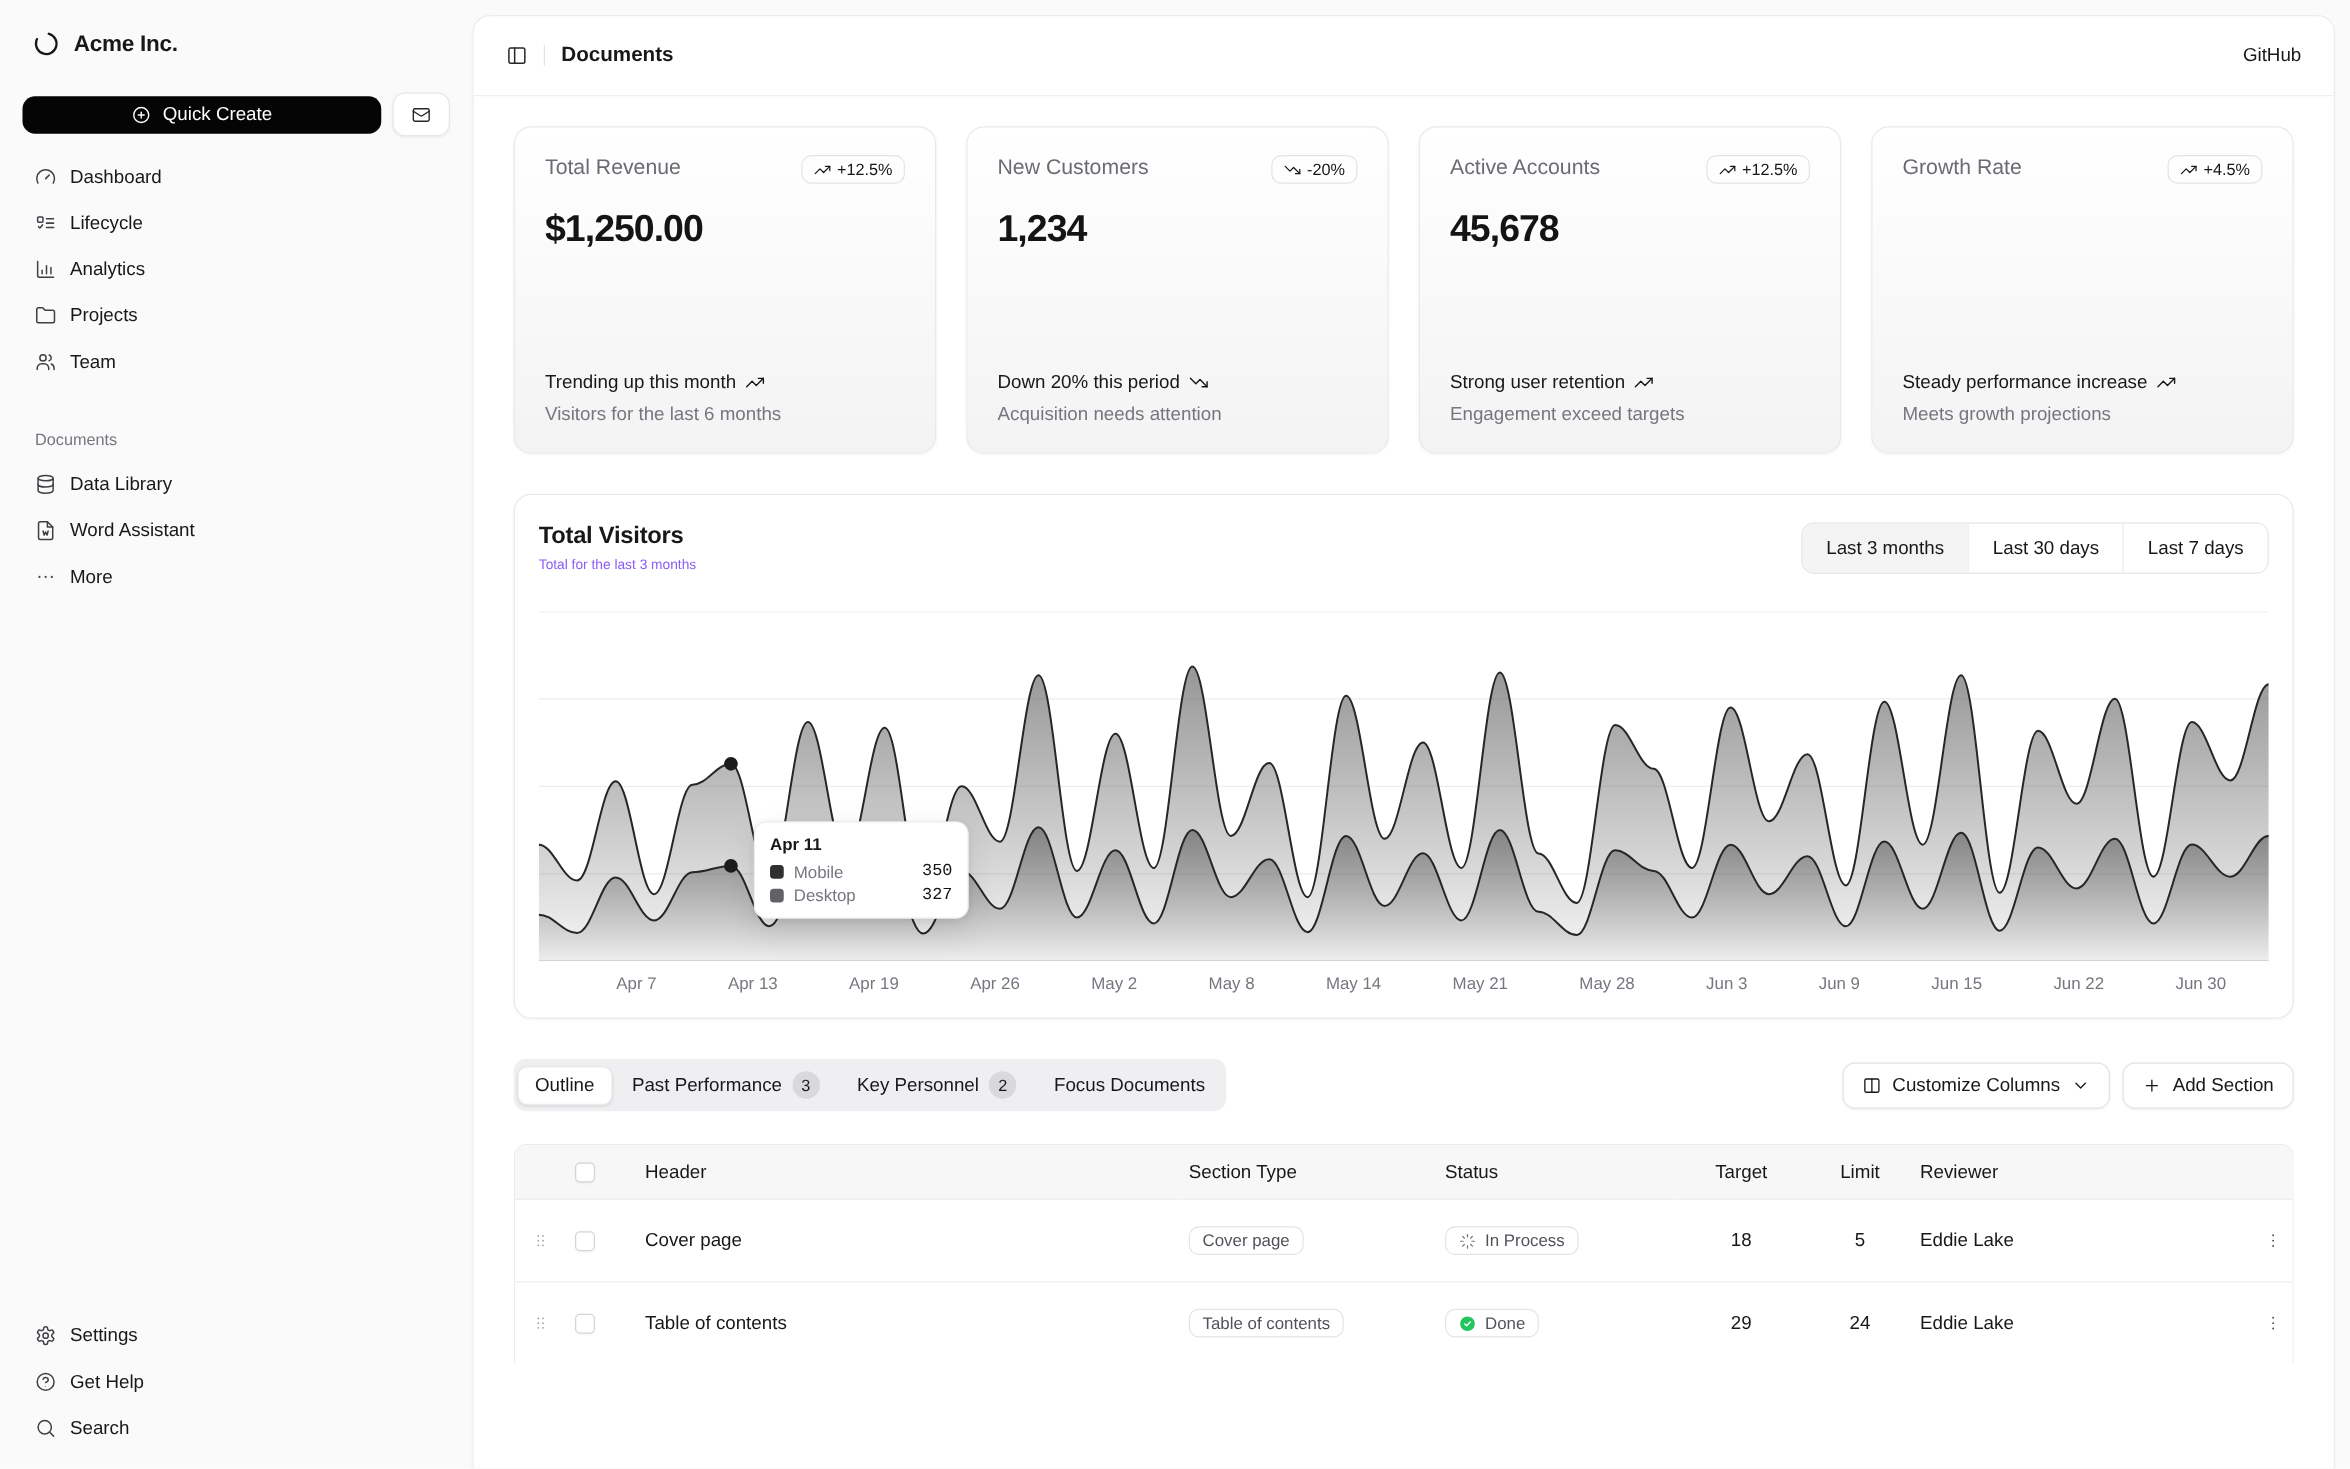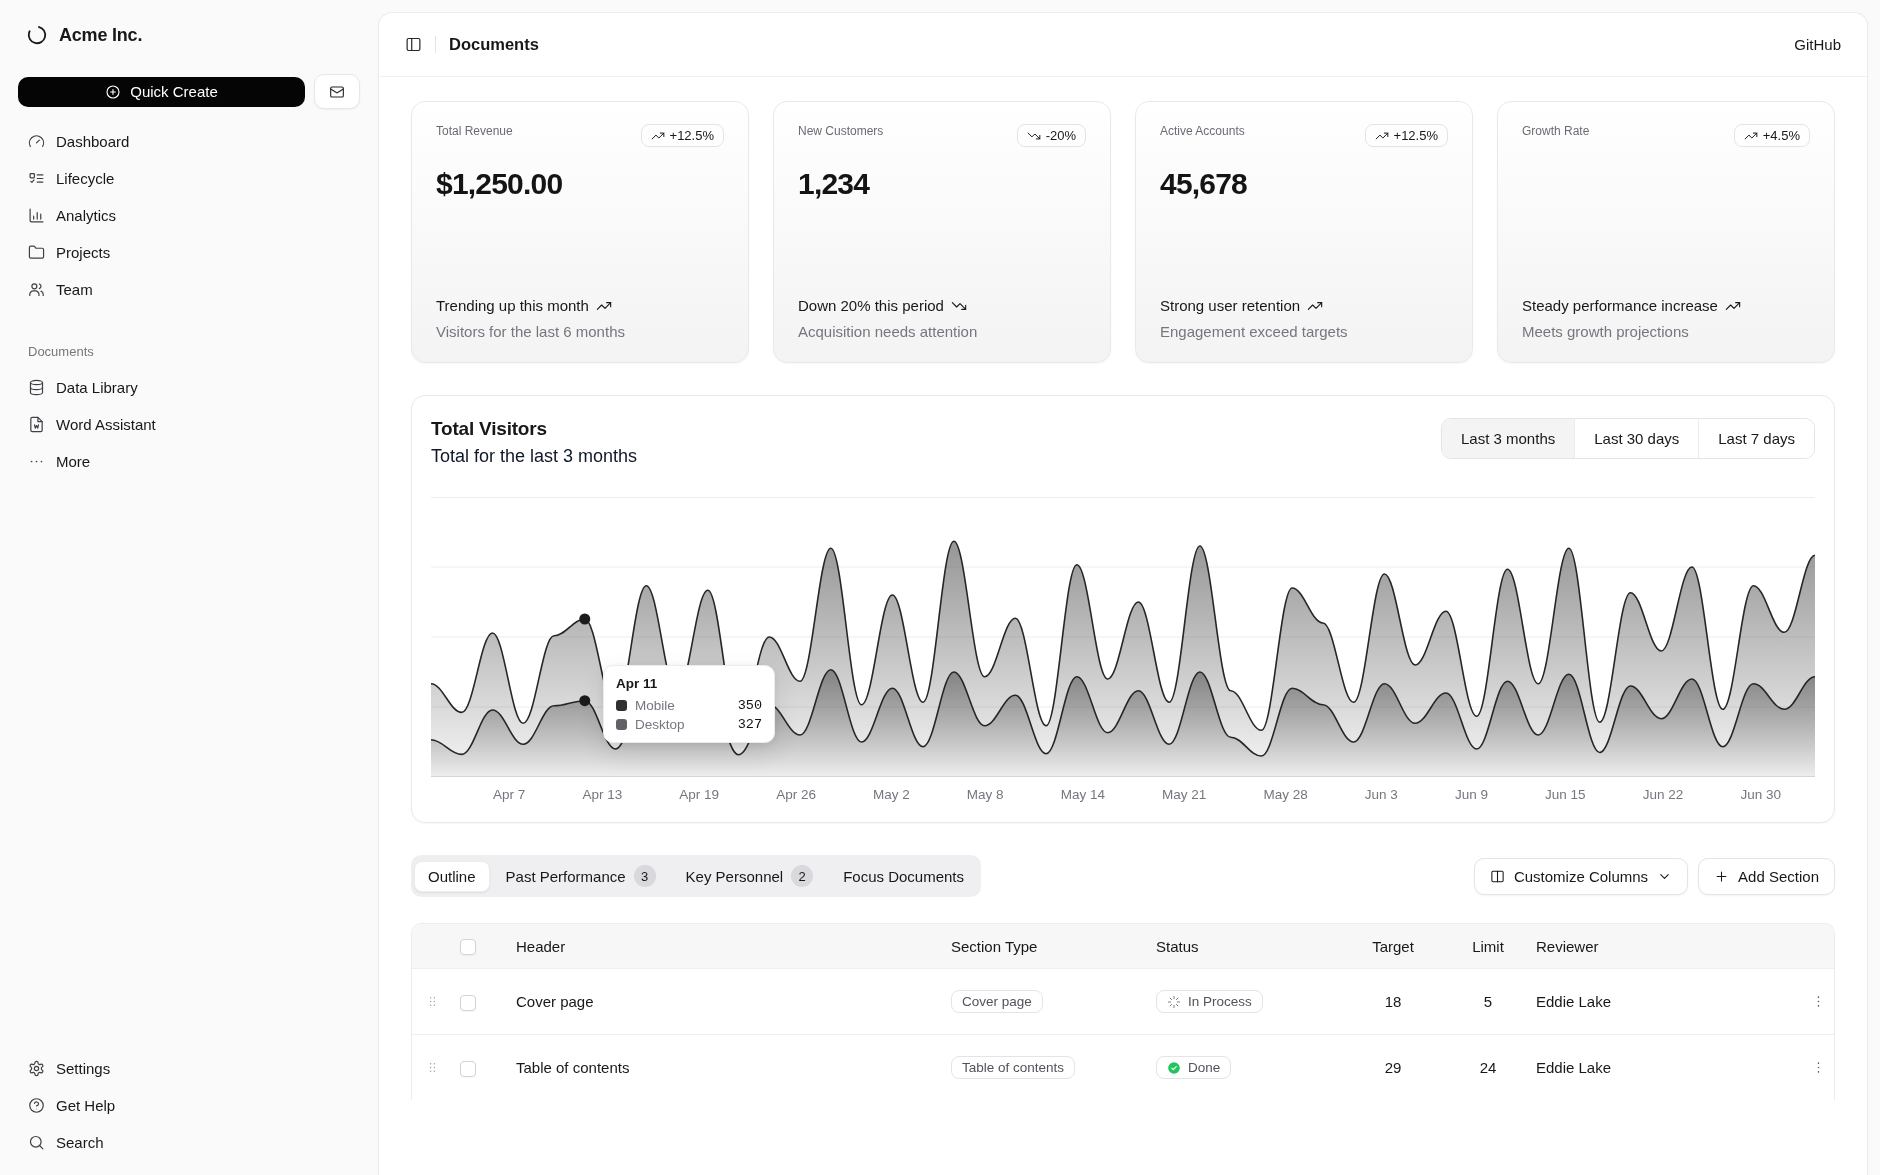--- a/index.html
+++ b/index.html
@@ -36,34 +36,34 @@
   .panel-btn{color:#27272a;cursor:pointer;display:flex}
   .vsep{width:1px;height:17px;background:#e4e4e7}
   .page-title{font-size:16.5px;font-weight:600}
   .gh-link{margin-left:auto;font-size:15px;font-weight:500;cursor:pointer}
   .content{padding:24px 32px 0;flex:1;overflow:hidden}
 
   
   .stats{display:grid;grid-template-columns:repeat(4,1fr);gap:24px}
   .stat-card{border:1px solid #e9e9eb;border-radius:14px;padding:22px 24px;min-height:262px;display:flex;flex-direction:column;background:linear-gradient(to top,rgba(23,23,23,.05),#ffffff);box-shadow:0 1px 2px rgba(0,0,0,.04)}
   .stat-top{display:flex;justify-content:space-between;align-items:flex-start;gap:8px}
-  .stat-label{font-size:12px;color:#6b6b74}
+  .stat-label{font-size:17px;color:#6b6b74}
   .stat-badge{display:flex;align-items:center;gap:5px;border:1px solid #e4e4e7;border-radius:8px;padding:3px 9px;font-size:13px;color:#18181b;background:rgba(255,255,255,.4);white-space:nowrap}
   .stat-badge svg{width:14px;height:14px}
   .stat-value{margin-top:20px;font-size:30px;font-weight:700;letter-spacing:-.8px;color:#141414}
   .stat-footer{margin-top:auto}
   .sf-1{display:flex;align-items:flex-start;gap:7px;font-size:15px;font-weight:500;color:#18181b;line-height:1.45}
   .sf-1 svg{width:16px;height:16px;margin-top:3px}
   .sf-2{margin-top:6px;font-size:15px;color:#76767f}
 
   
   .chart-card{margin-top:32px;border:1px solid #e9e9eb;border-radius:14px;padding:22px 19px 20px;box-shadow:0 1px 2px rgba(0,0,0,.04)}
   .chart-head{display:flex;justify-content:space-between;align-items:flex-start}
   .chart-title{font-size:19px;font-weight:700;letter-spacing:-.2px}
-  .chart-sub{margin-top:6px;font-size:18px;color:#0f172a}
+  .chart-sub{margin-top:6px;font-size:11px;color:#8b5cf6}
   .range-toggle{display:flex;border:1px solid #e4e4e7;border-radius:10px;overflow:hidden;background:#fff}
   .range-btn{padding:11px 19px;font-size:15px;font-family:inherit;background:#fff;border:none;border-left:1px solid #ececee;color:#18181b;cursor:pointer}
   .range-btn:first-child{border-left:none}
   .range-btn.active{background:#f4f4f5}
   .chart-wrap{margin-top:30px;position:relative}
   .chart-wrap svg{display:block;width:100%;height:280px}
   .ticks{display:flex;justify-content:space-between;padding:10px 34px 0 62px;font-size:13.5px;color:#76767f}
   .tooltip{position:absolute;left:172px;top:168px;width:172px;background:#fff;border:1px solid #ececee;border-radius:10px;box-shadow:0 10px 26px rgba(0,0,0,.10),0 2px 6px rgba(0,0,0,.06);padding:10px 12px;font-size:13.5px;z-index:3}
   .tt-date{font-weight:700;margin-bottom:7px}
   .tt-row{display:flex;align-items:center;gap:8px;margin-top:4px}

